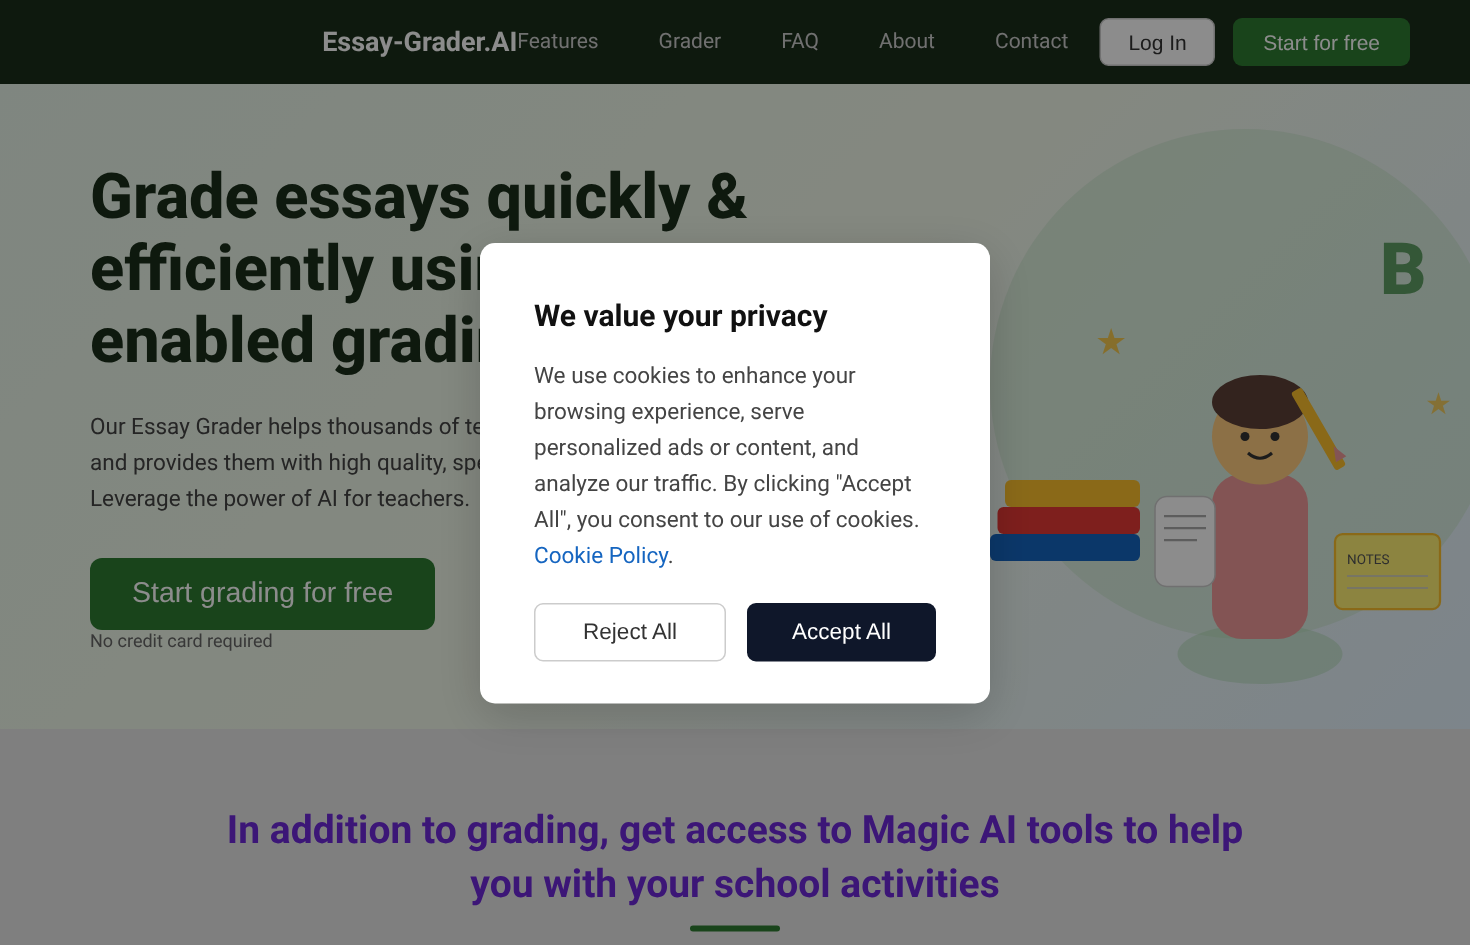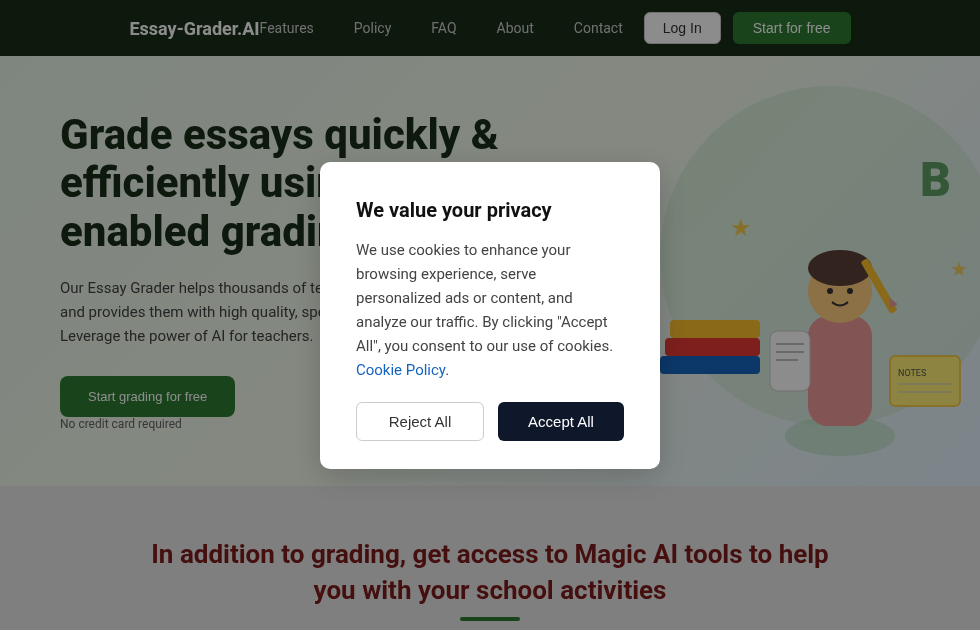--- a/index.html
+++ b/index.html
@@ -3,21 +3,21 @@
   <meta charset="utf-8">
   <style>
     * { box-sizing: border-box; margin: 0; padding: 0; }
     body { font-family: -apple-system, BlinkMacSystemFont, 'Segoe UI', Roboto, sans-serif; background: #f5f5f5; overflow-x: hidden; }
 
     
     nav {
       background: #1a2e1a;
       display: flex;
       align-items: center;
-      justify-content: center;
+      justify-content: flex-end;
       padding: 16px 40px;
       height: 56px;
     }
     .nav-logo { color: #fff; font-weight: 700; font-size: 18px; text-decoration: none; }
     .nav-links { display: flex; gap: 40px; align-items: center; }
     .nav-links a { color: #ccc; text-decoration: none; font-size: 14px; }
     .nav-actions { display: flex; gap: 12px; align-items: center; margin-left: 21px; }
     .btn-login {
       background: #fff;
       color: #333;
@@ -60,21 +60,21 @@
       color: #444;
       line-height: 1.6;
       margin-bottom: 28px;
     }
     .btn-start-hero {
       background: #2e7d32;
       color: #fff;
       border: none;
       padding: 13px 28px;
       border-radius: 8px;
-      font-size: 13px;
+      font-size: 19px;
       cursor: pointer;
       display: inline-block;
     }
     .hero-note { font-size: 12px; color: #666; }
 
     
     .hero-illustration {
       position: absolute;
       right: 0;
       top: 0;
@@ -92,21 +92,21 @@
 
     
     .tools-section {
       background: #e8e8e8;
       padding: 50px 40px 30px;
       text-align: center;
     }
     .tools-heading {
       font-size: 26px;
       font-weight: 700;
-      color: #7f1d1d;
+      color: #6d28d9;
       line-height: 1.4;
       max-width: 700px;
       margin: 0 auto 8px;
     }
     .tools-underline {
       width: 60px;
       height: 4px;
       background: #2e7d32;
       margin: 8px auto 28px;
       border-radius: 2px;
@@ -167,21 +167,21 @@
       font-weight: 500;
     }
   </style>
 </head>
 <body>
 
 <nav>
   <a class="nav-logo">Essay-Grader.AI</a>
   <div class="nav-links">
     <a>Features</a>
-    <a>Policy</a>
+    <a>Grader</a>
     <a>FAQ</a>
     <a>About</a>
     <a>Contact</a>
   </div>
   <div class="nav-actions">
     <button class="btn-login">Log In</button>
     <button class="btn-start-nav">Start for free</button>
   </div>
 </nav>
 

